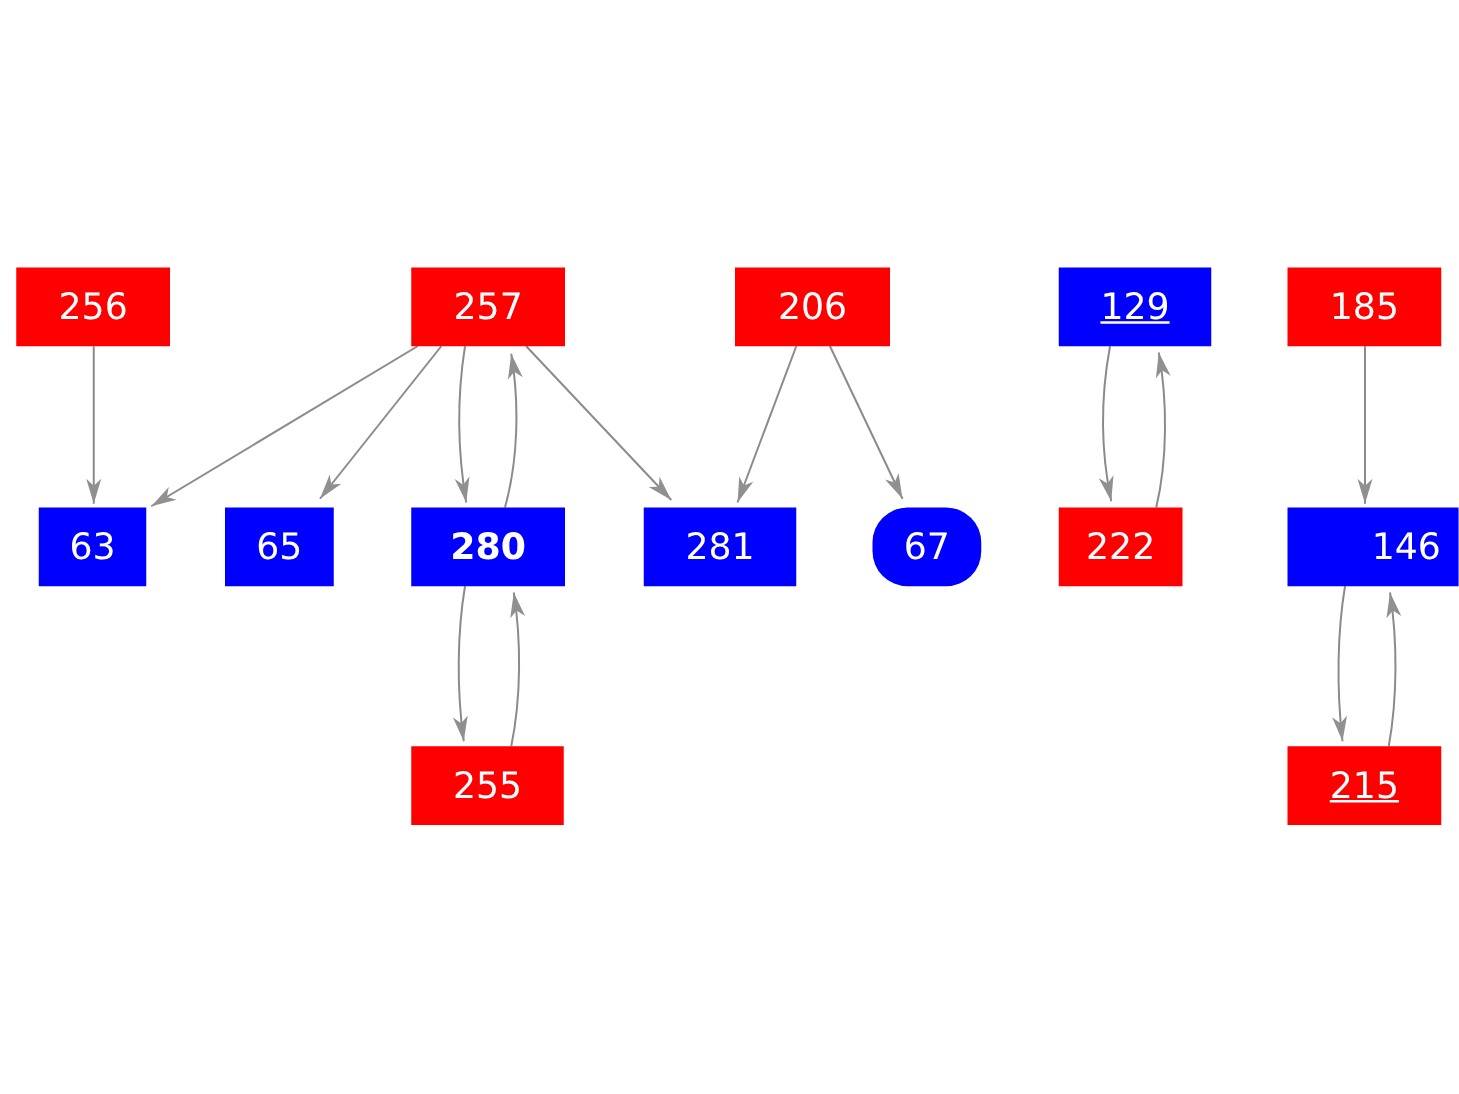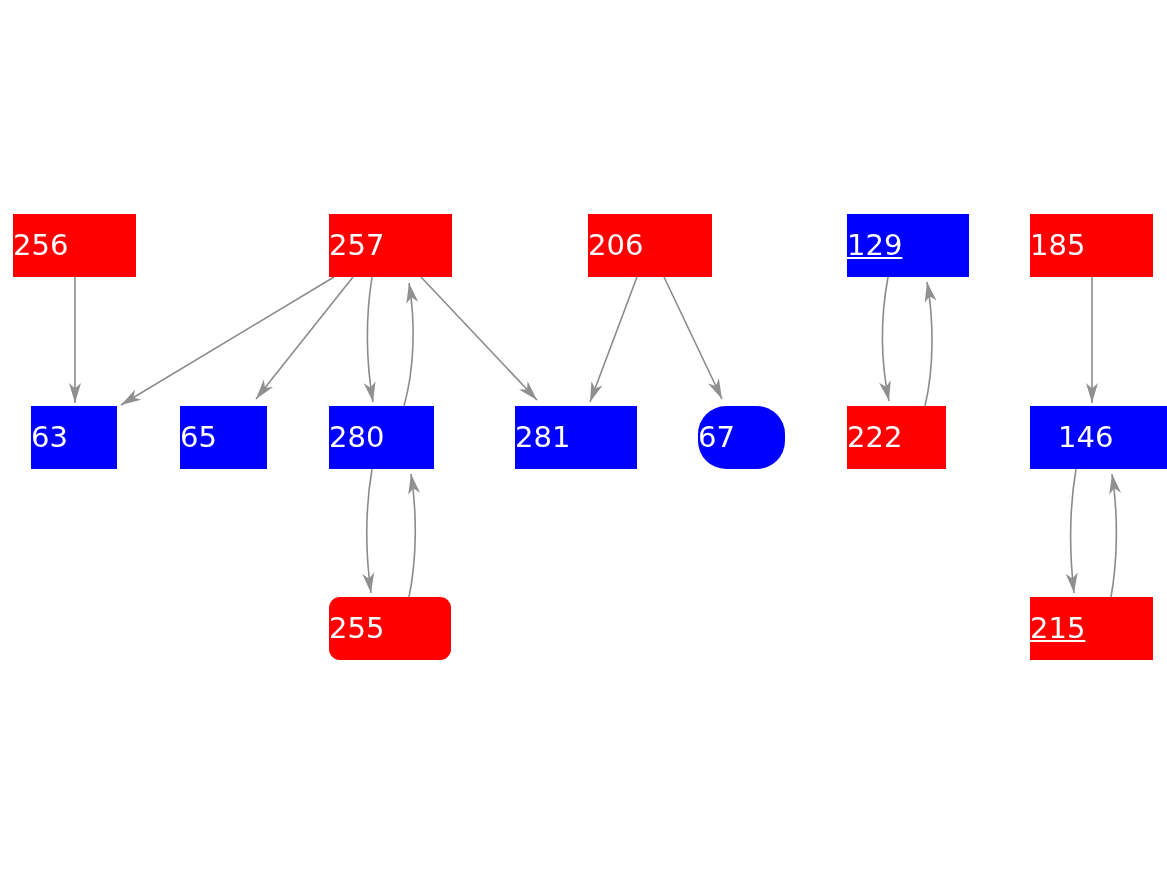--- a/index.html
+++ b/index.html
@@ -24,20 +24,21 @@
   }
   .edge {
     fill: none;
     stroke: #8b8b8b;
     stroke-width: 1.6;
   }
   .node {
     position: absolute;
     display: flex;
     align-items: center;
+    justify-content: center;
     color: #ffffff;
     font-size: 29px;
     line-height: 1;
     user-select: none;
   }
 </style>
 </head>
 <body>
 
 <div id="canvas" style="background: rgb(255, 255, 255);">
@@ -80,35 +81,35 @@
       </div>
       <div class="node" style="left: 1030px; top: 214px; width: 123px; height: 63px; background: rgb(255, 0, 0); color: rgb(255, 255, 255);">
         <span>185</span>
       </div>
       <div class="node" style="left: 31px; top: 406px; width: 86px; height: 63px; background: rgb(0, 0, 255); color: rgb(255, 255, 255);">
         <span>63</span>
       </div>
       <div class="node" style="left: 180px; top: 406px; width: 87px; height: 63px; background: rgb(0, 0, 255); color: rgb(255, 255, 255);">
         <span>65</span>
       </div>
-      <div class="node" style="left: 329px; top: 406px; width: 105px; height: 63px; background: rgb(0, 0, 255); color: rgb(255, 255, 255);">
+      <div class="node" style="left: 329px; top: 406px; width: 123px; height: 63px; background: rgb(0, 0, 255); color: rgb(255, 255, 255); font-weight: bold;">
         <span>280</span>
       </div>
       <div class="node" style="left: 515px; top: 406px; width: 122px; height: 63px; background: rgb(0, 0, 255); color: rgb(255, 255, 255);">
         <span>281</span>
       </div>
       <div class="node" style="left: 698px; top: 406px; width: 87px; height: 63px; background: rgb(0, 0, 255); color: rgb(255, 255, 255); border-radius: 28px;">
         <span>67</span>
       </div>
       <div class="node" style="left: 847px; top: 406px; width: 99px; height: 63px; background: rgb(255, 0, 0); color: rgb(255, 255, 255);">
         <span>222</span>
       </div>
       <div class="node" style="left: 1030px; top: 406px; width: 134px; height: 63px; background: rgb(0, 0, 255); color: rgb(255, 255, 255); padding-left: 28px;">
         <span>146</span>
       </div>
-      <div class="node" style="left: 329px; top: 597px; width: 122px; height: 63px; background: rgb(255, 0, 0); color: rgb(255, 255, 255); border-radius: 11px;">
+      <div class="node" style="left: 329px; top: 597px; width: 122px; height: 63px; background: rgb(255, 0, 0); color: rgb(255, 255, 255);">
         <span>255</span>
       </div>
       <div class="node" style="left: 1030px; top: 597px; width: 123px; height: 63px; background: rgb(255, 0, 0); color: rgb(255, 255, 255); text-decoration: underline;">
         <span>215</span>
       </div>
     </div>
 </div>
 
 </body></html>

